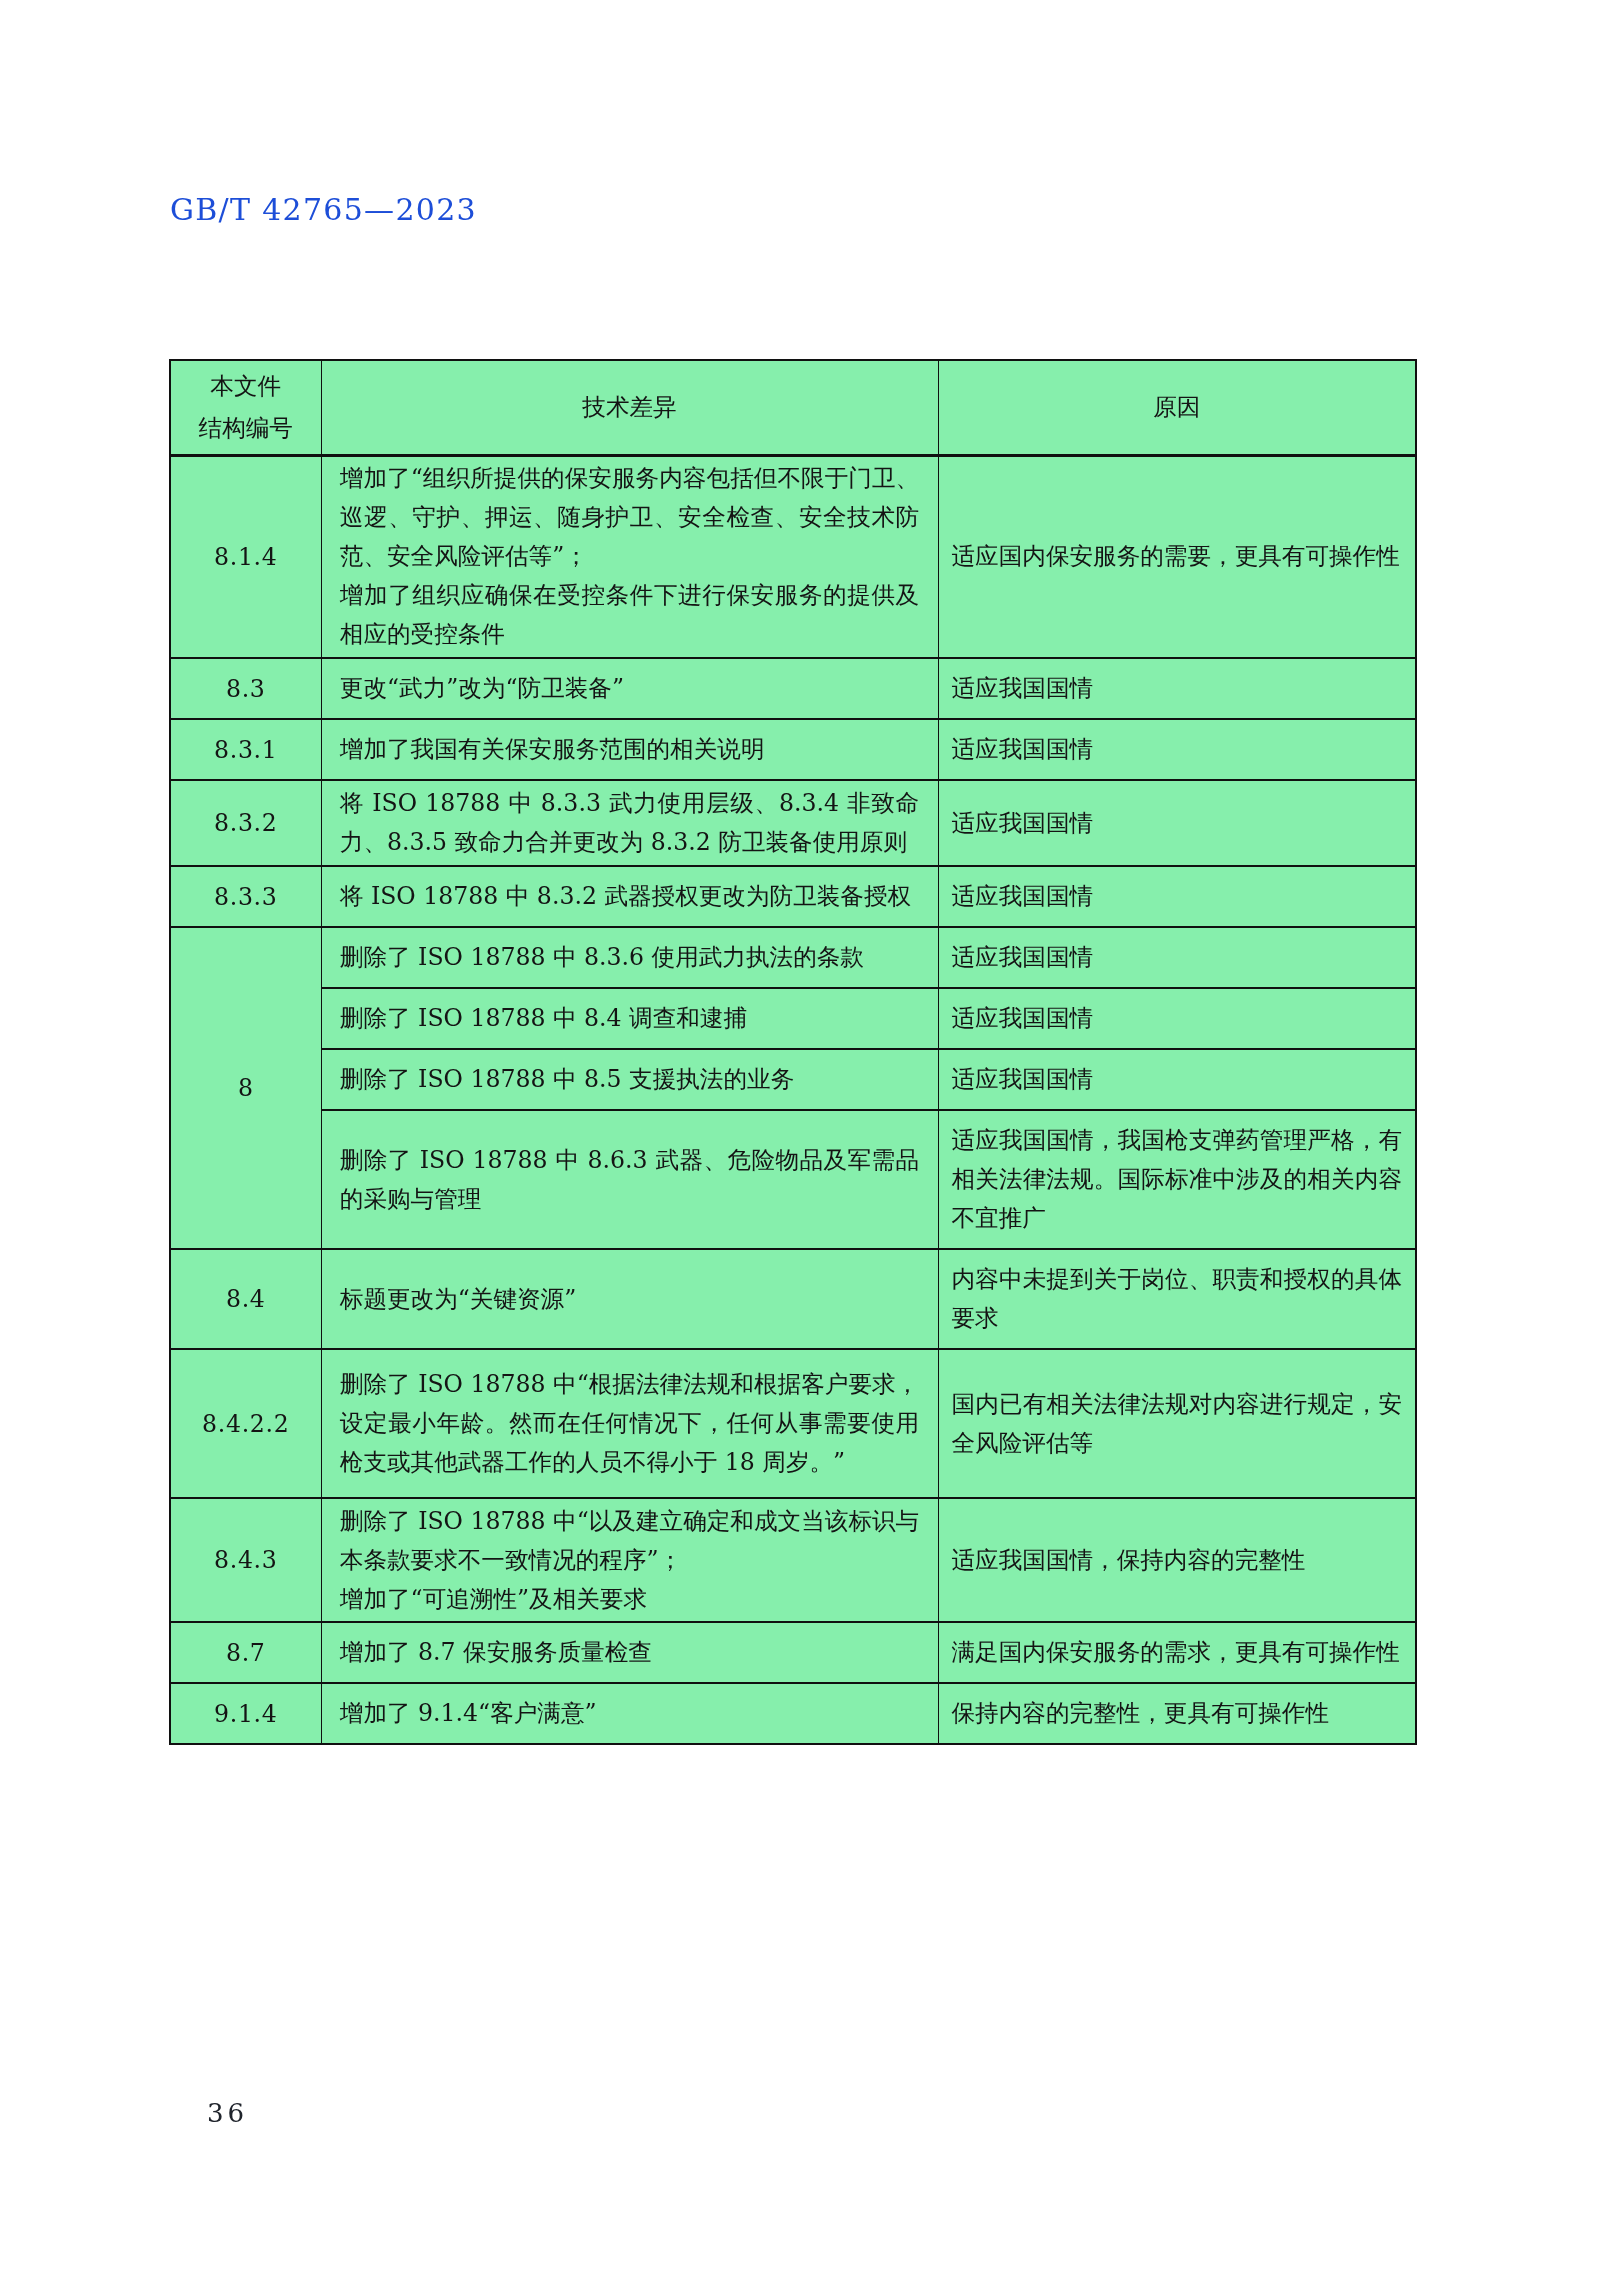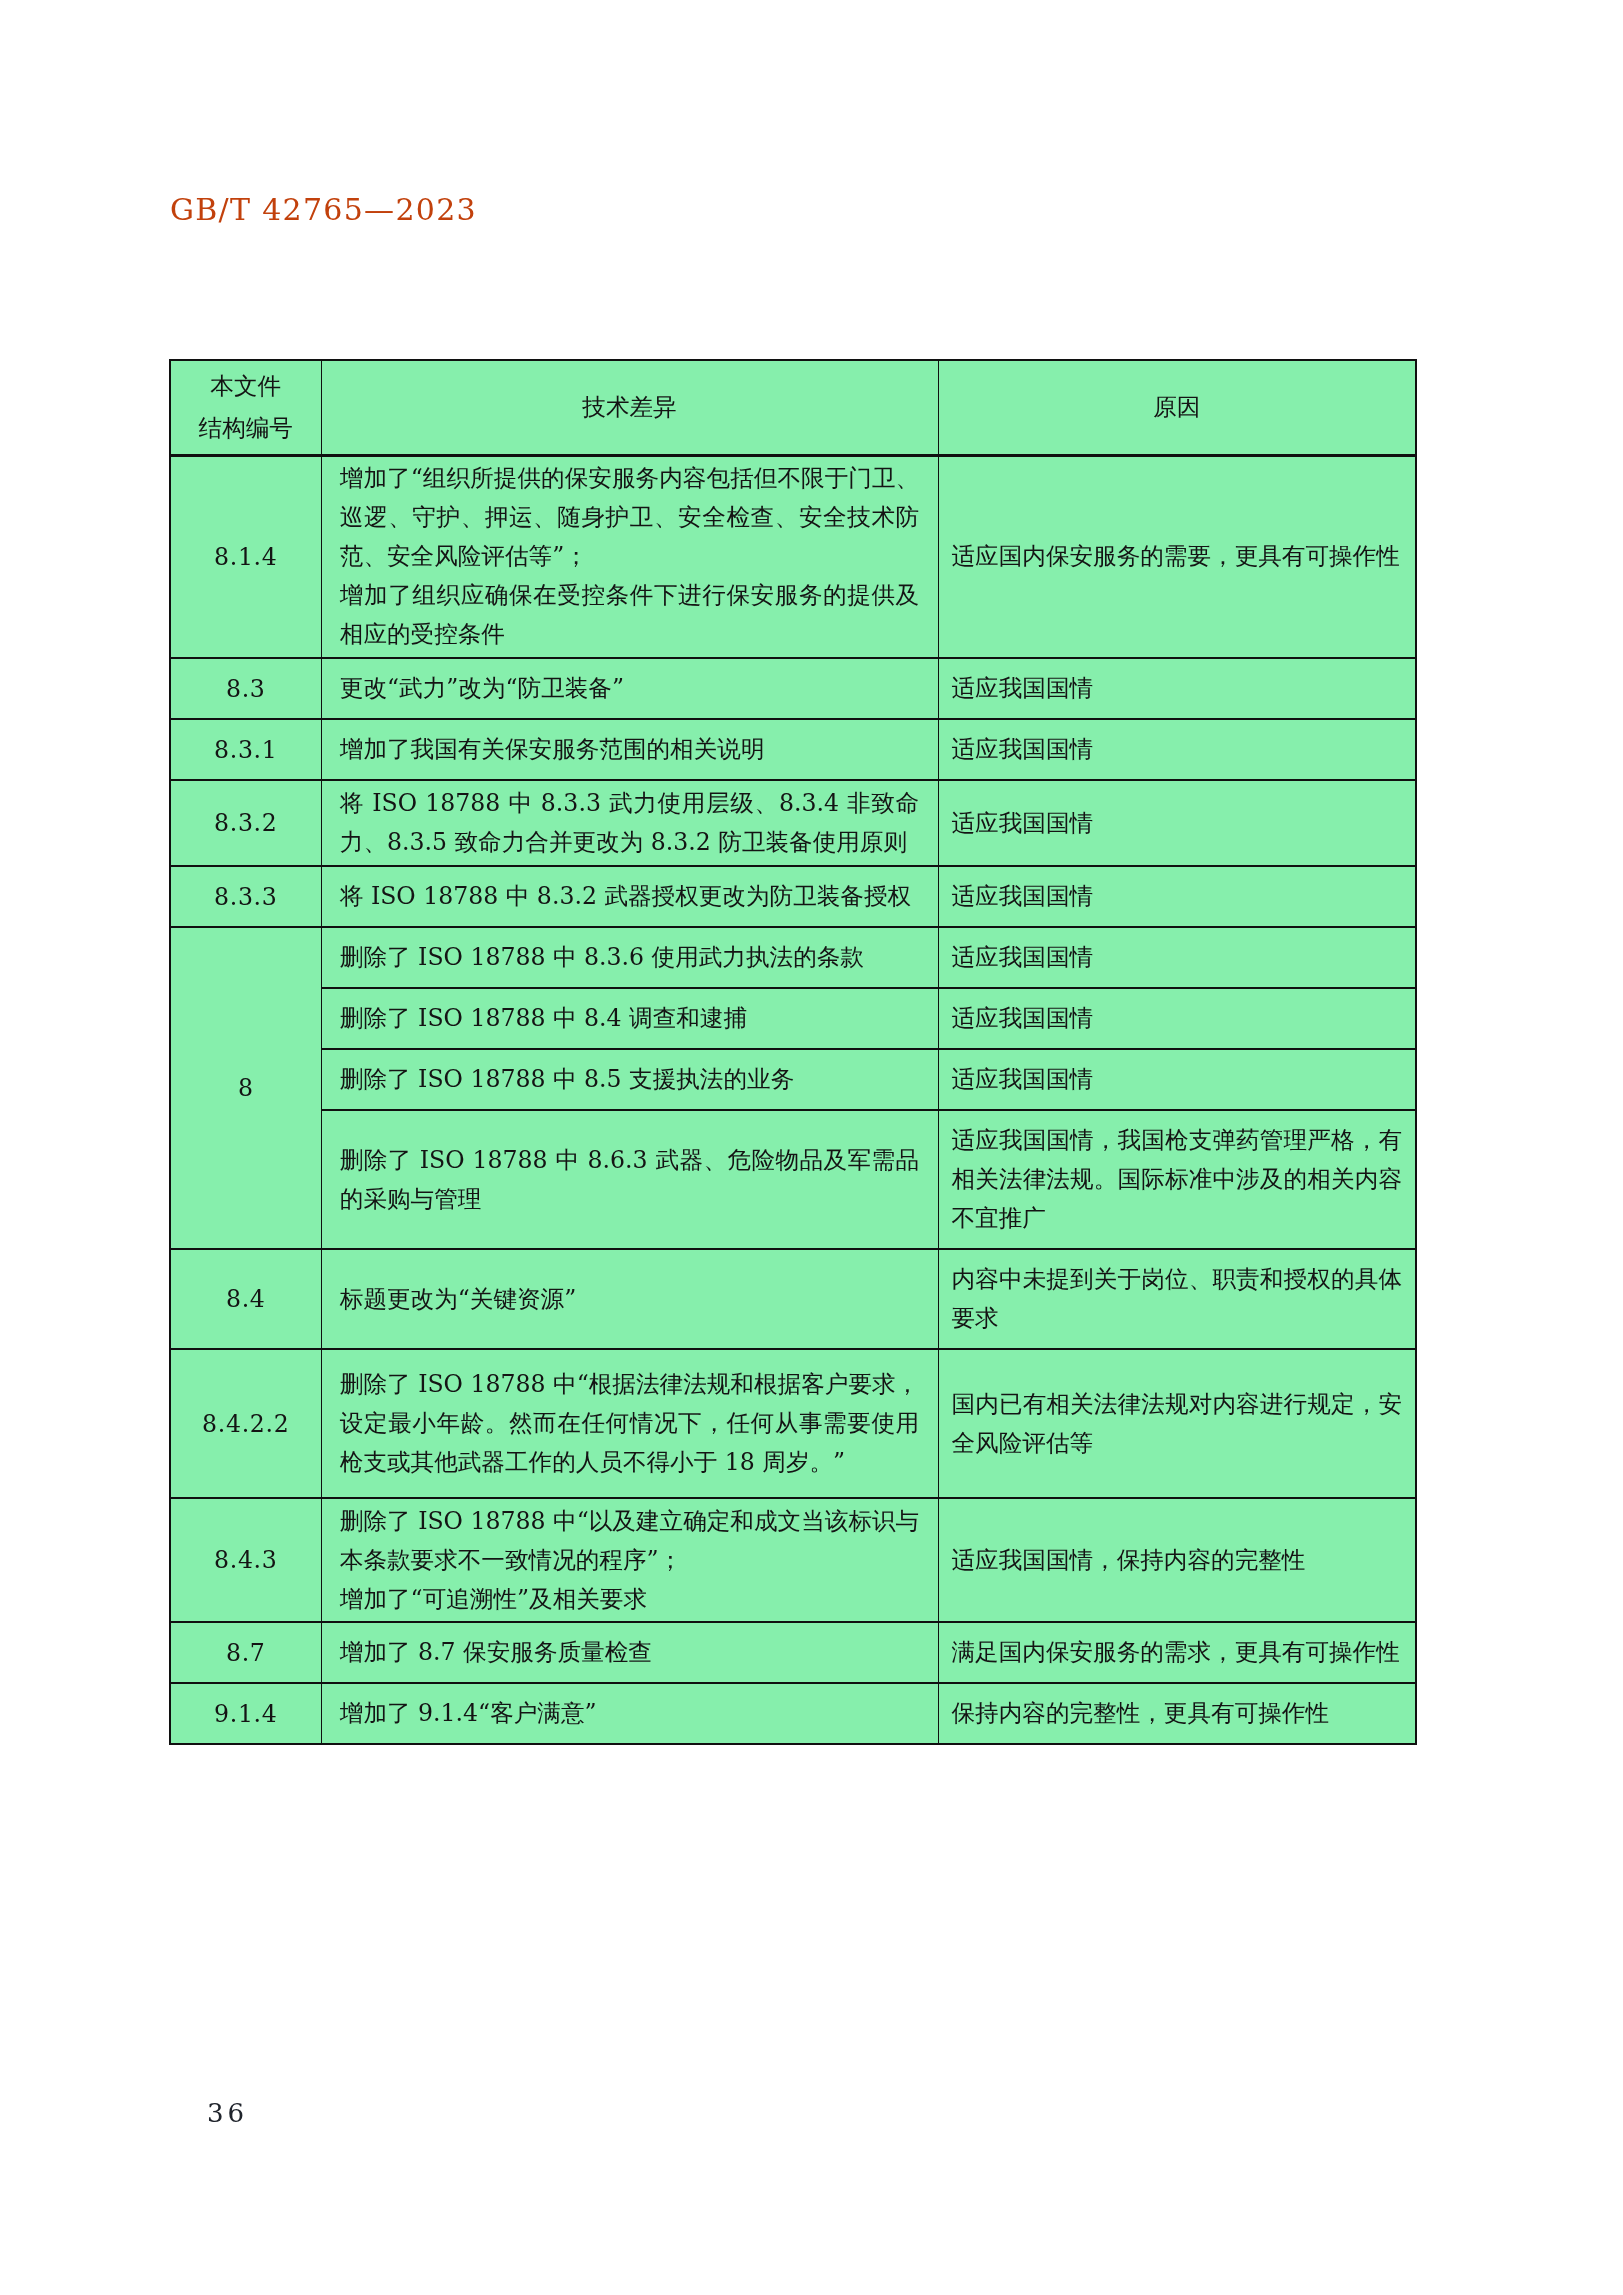--- a/index.html
+++ b/index.html
@@ -12,21 +12,21 @@
     margin:0 auto;
     color:#141414;
     overflow:hidden;
   }
   .doc-code{
     position:absolute;
     left:170px;
     top:192px;
     font-size:30px;
     letter-spacing:1.3px;
-    color:#c2410c;
+    color:#1d4ed8;
   }
   .caption{
     position:absolute;
     left:169px;
     top:285px;
     width:1246px;
     text-align:center;
     font-size:26px;
     font-weight:bold;
     color:#111;

